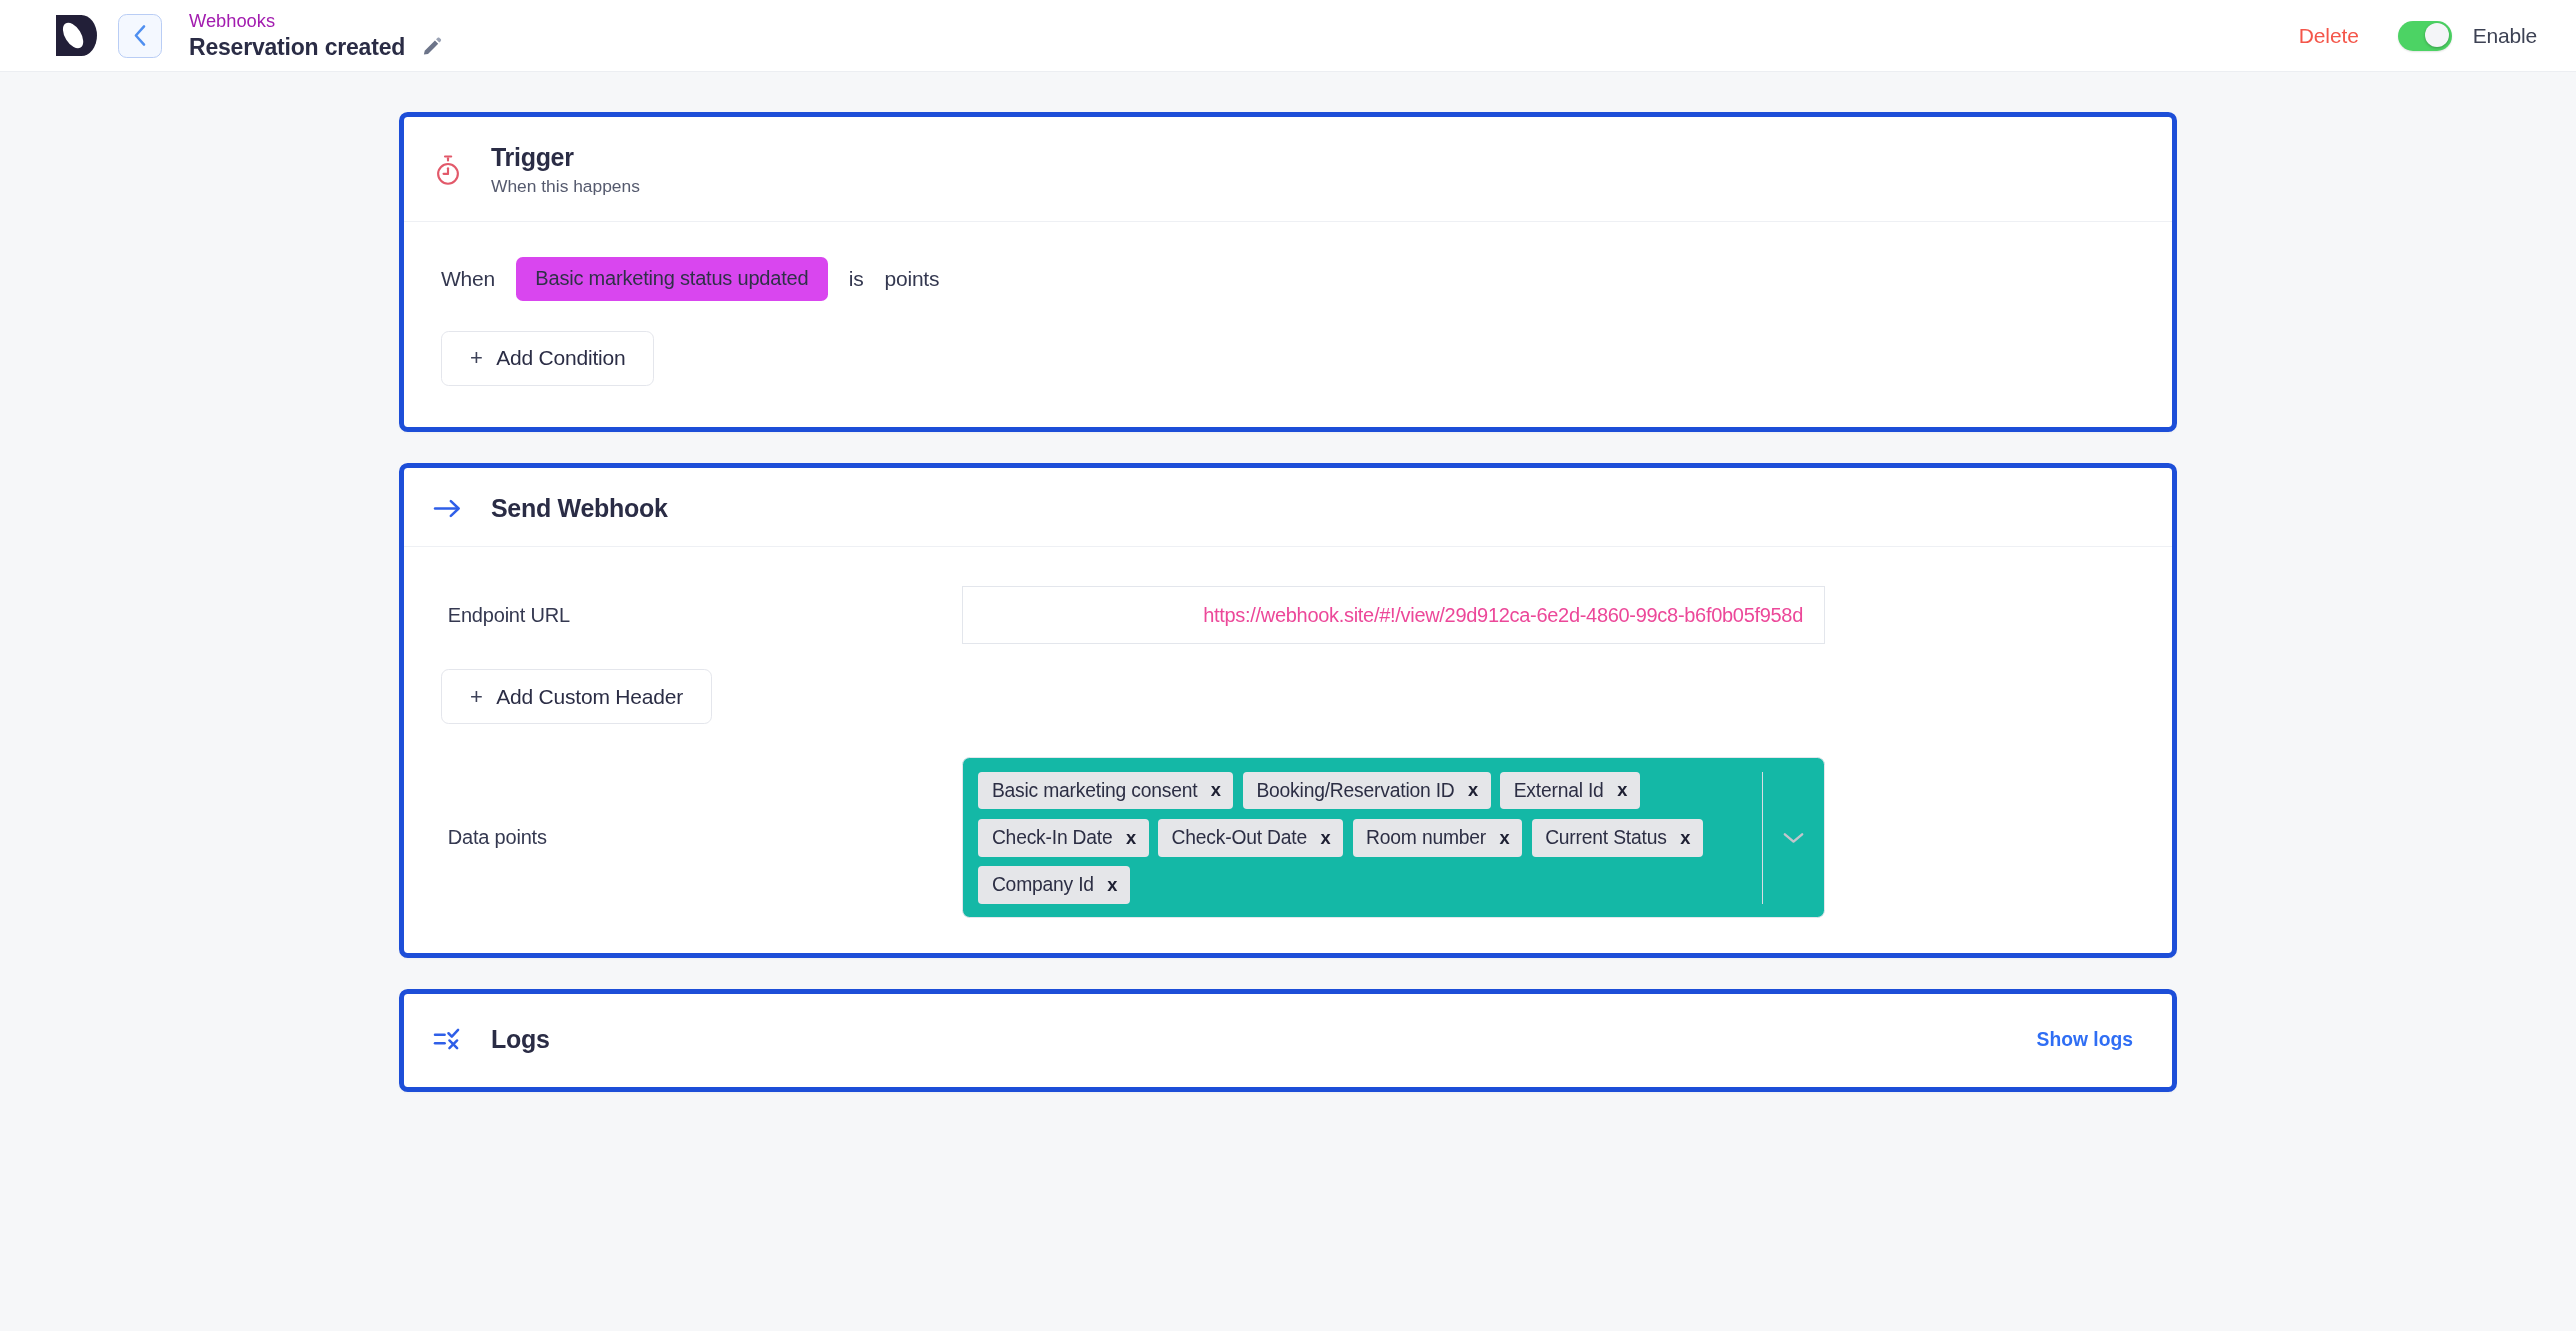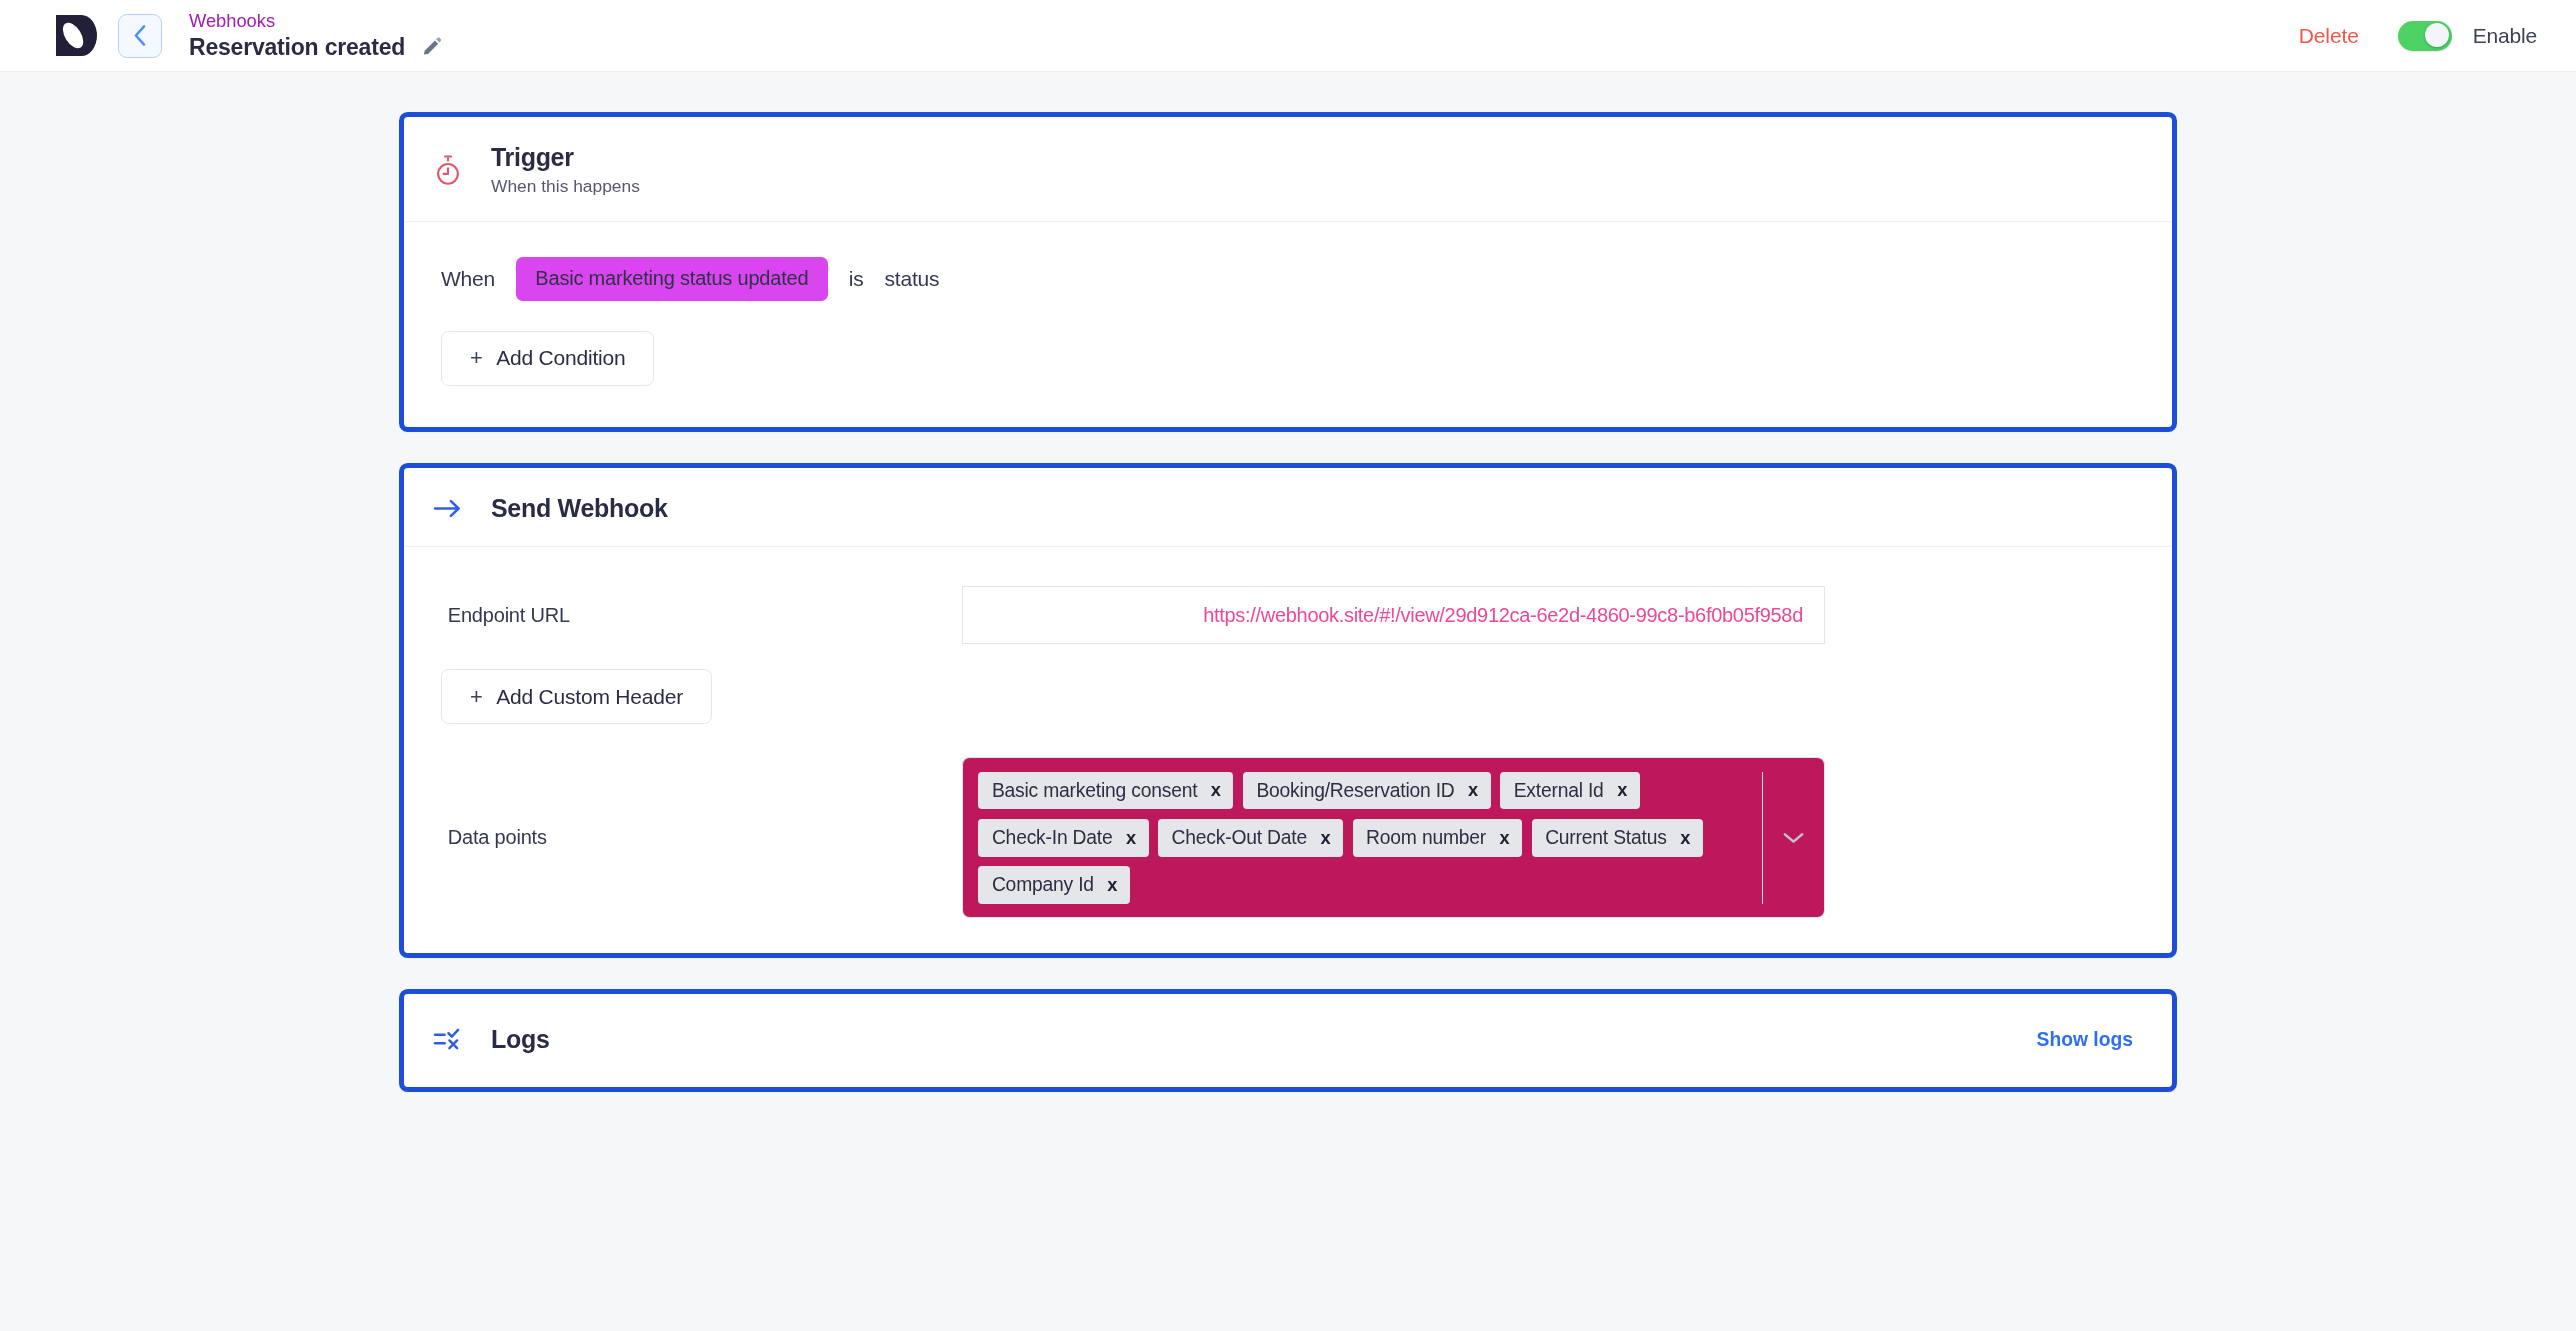--- a/index.html
+++ b/index.html
@@ -224,21 +224,21 @@
   .text-input.email { padding: 19.3px 25px; font-size: 21px; }
 
   .spacer-26 { height: 25px; }
   .spacer-34 { height: 33px; }
 
   
   .multi {
     width: 100%;
     border: 1px solid #e3e6ec;
     border-radius: 7.7px;
-    background: #be185d;
+    background: #14b8a6;
     display: flex;
     align-items: stretch;
     min-height: 96px;
   }
   .chips {
     flex: 1 1 auto;
     display: flex;
     flex-wrap: wrap;
     align-content: flex-start;
     gap: 9.6px;
@@ -353,21 +353,21 @@
           <div class="sec-title">Trigger</div>
           <div class="sec-sub">When this happens</div>
         </div>
       </div>
 
       <div class="trig-body">
         <div class="trig-row">
           <span class="trig-word">When</span>
           <span class="chip-field">Basic marketing status updated</span>
           <span class="trig-word">is</span>
-          <span class="trig-word">status</span>
+          <span class="trig-word">points</span>
         </div>
         <div class="ghost-btn">
           <span class="plus">+</span>
           <span>Add Condition</span>
         </div>
       </div>
     </div>
 
     <div class="card">
       <div class="sec-head with-divider">

